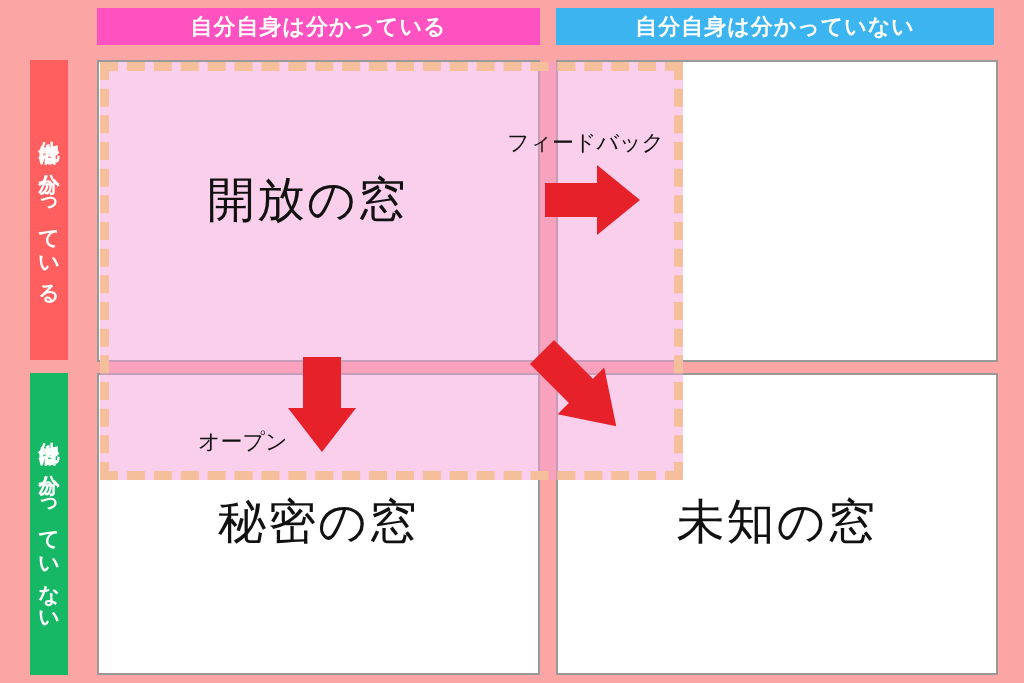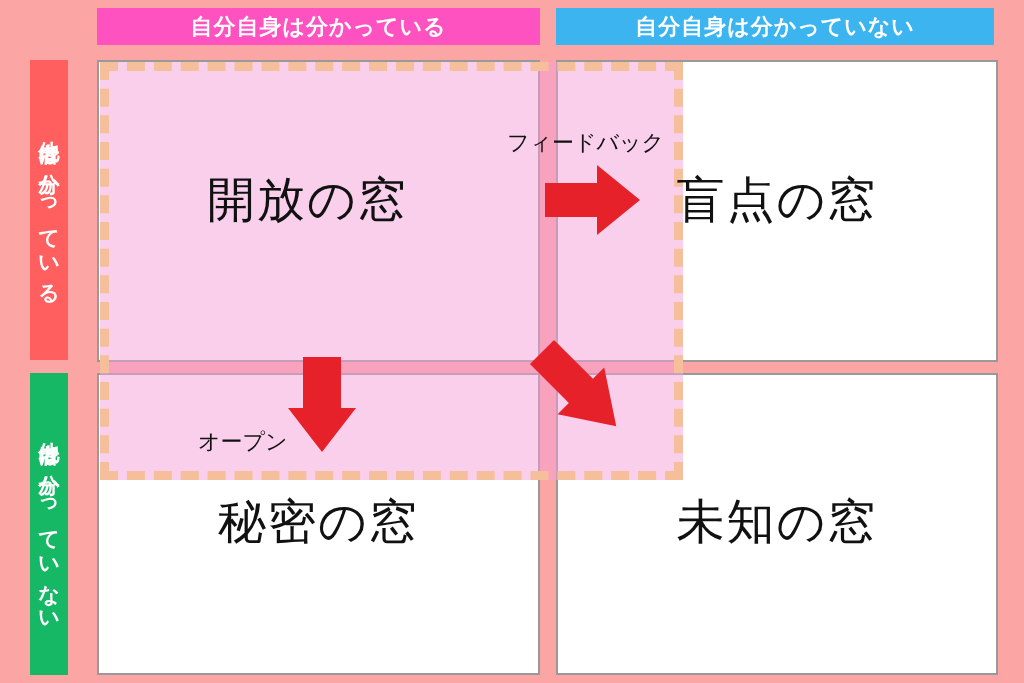--- a/index.html
+++ b/index.html
@@ -165,20 +165,19 @@
     <path class="arrow" d="M545,183 L597,183 L597,165 L640,200 L597,235 L597,217 L545,217 Z"></path>
 
     <path class="arrow" d="M303,357 L341,357 L341,408 L356,408 L322,452 L288,408 L303,408 Z"></path>
 
     <g transform="translate(542,352) rotate(45)">
       <path class="arrow" d="M0,-17 L55,-17 L55,-33 L105,0 L55,33 L55,17 L0,17 Z"></path>
     </g>
   </svg>
 
   <div class="q-label open">開放の窓</div>
-  <div class="q-label blind">盲点の窓</div>
   <div class="q-label hidden">秘密の窓</div>
   <div class="q-label unknown">未知の窓</div>
 
   <div class="a-label feedback">フィードバック</div>
   <div class="a-label open-act">オープン</div>
 
 </div>
 
 </body></html>

